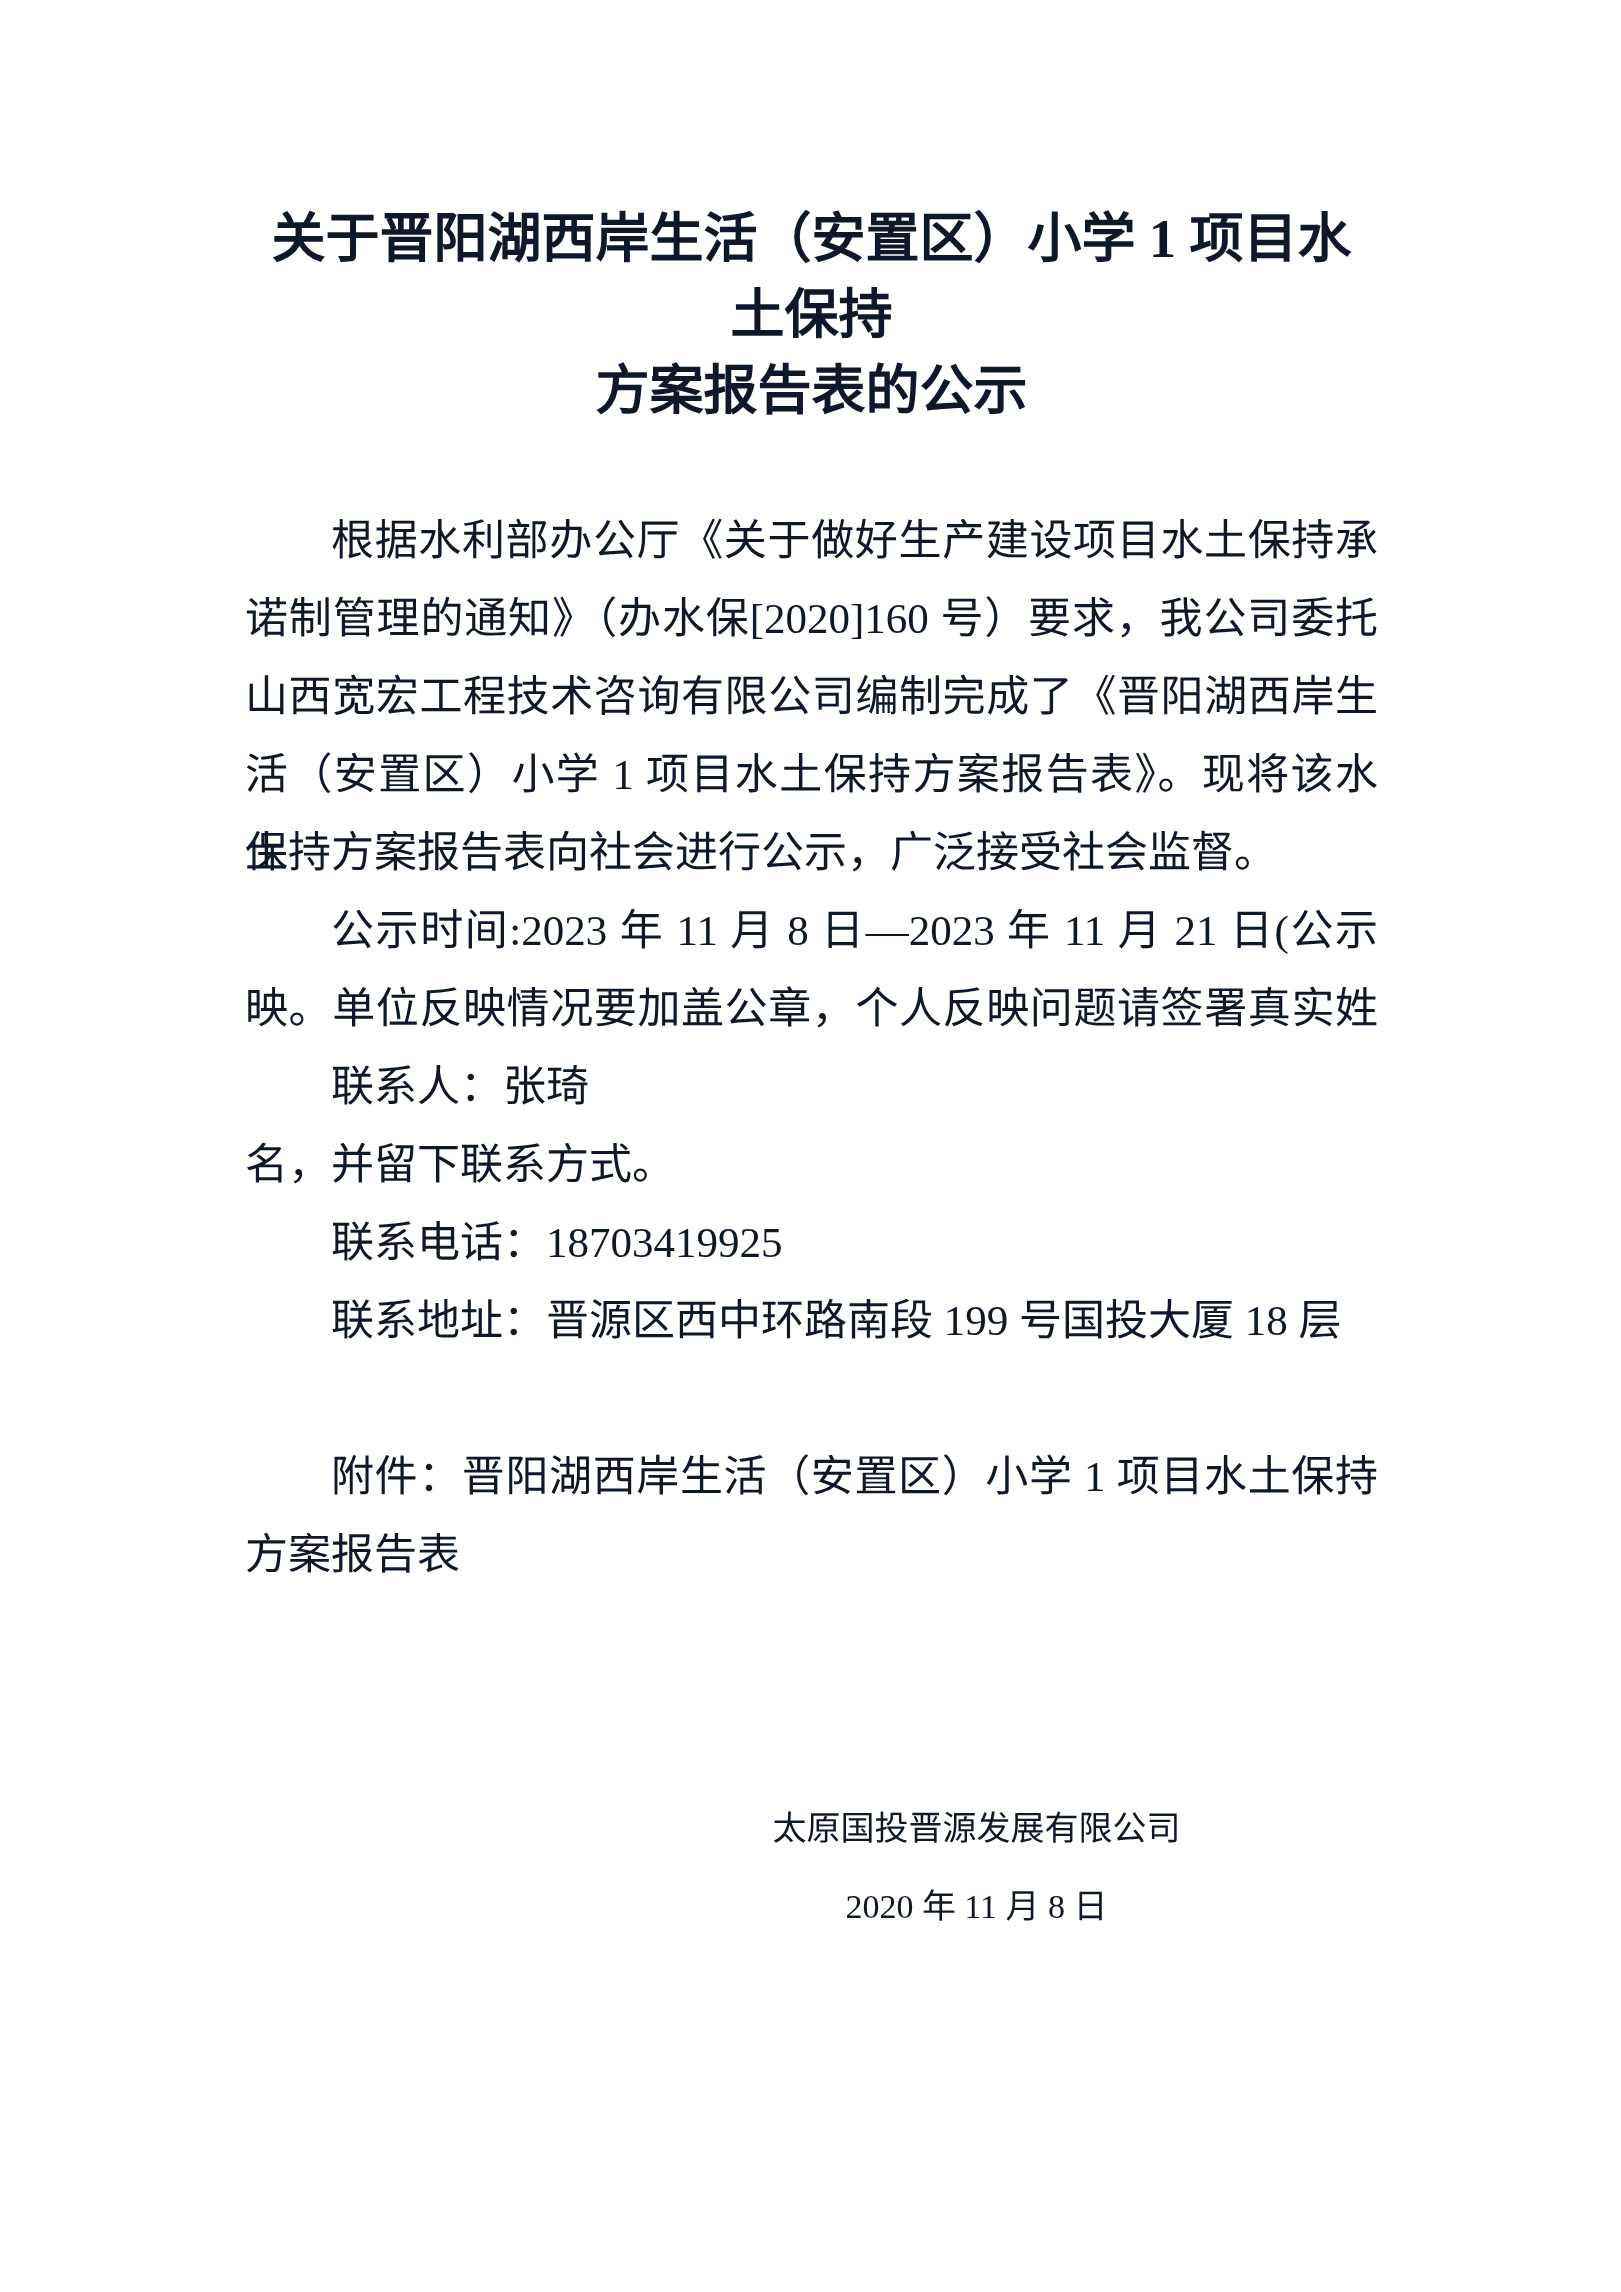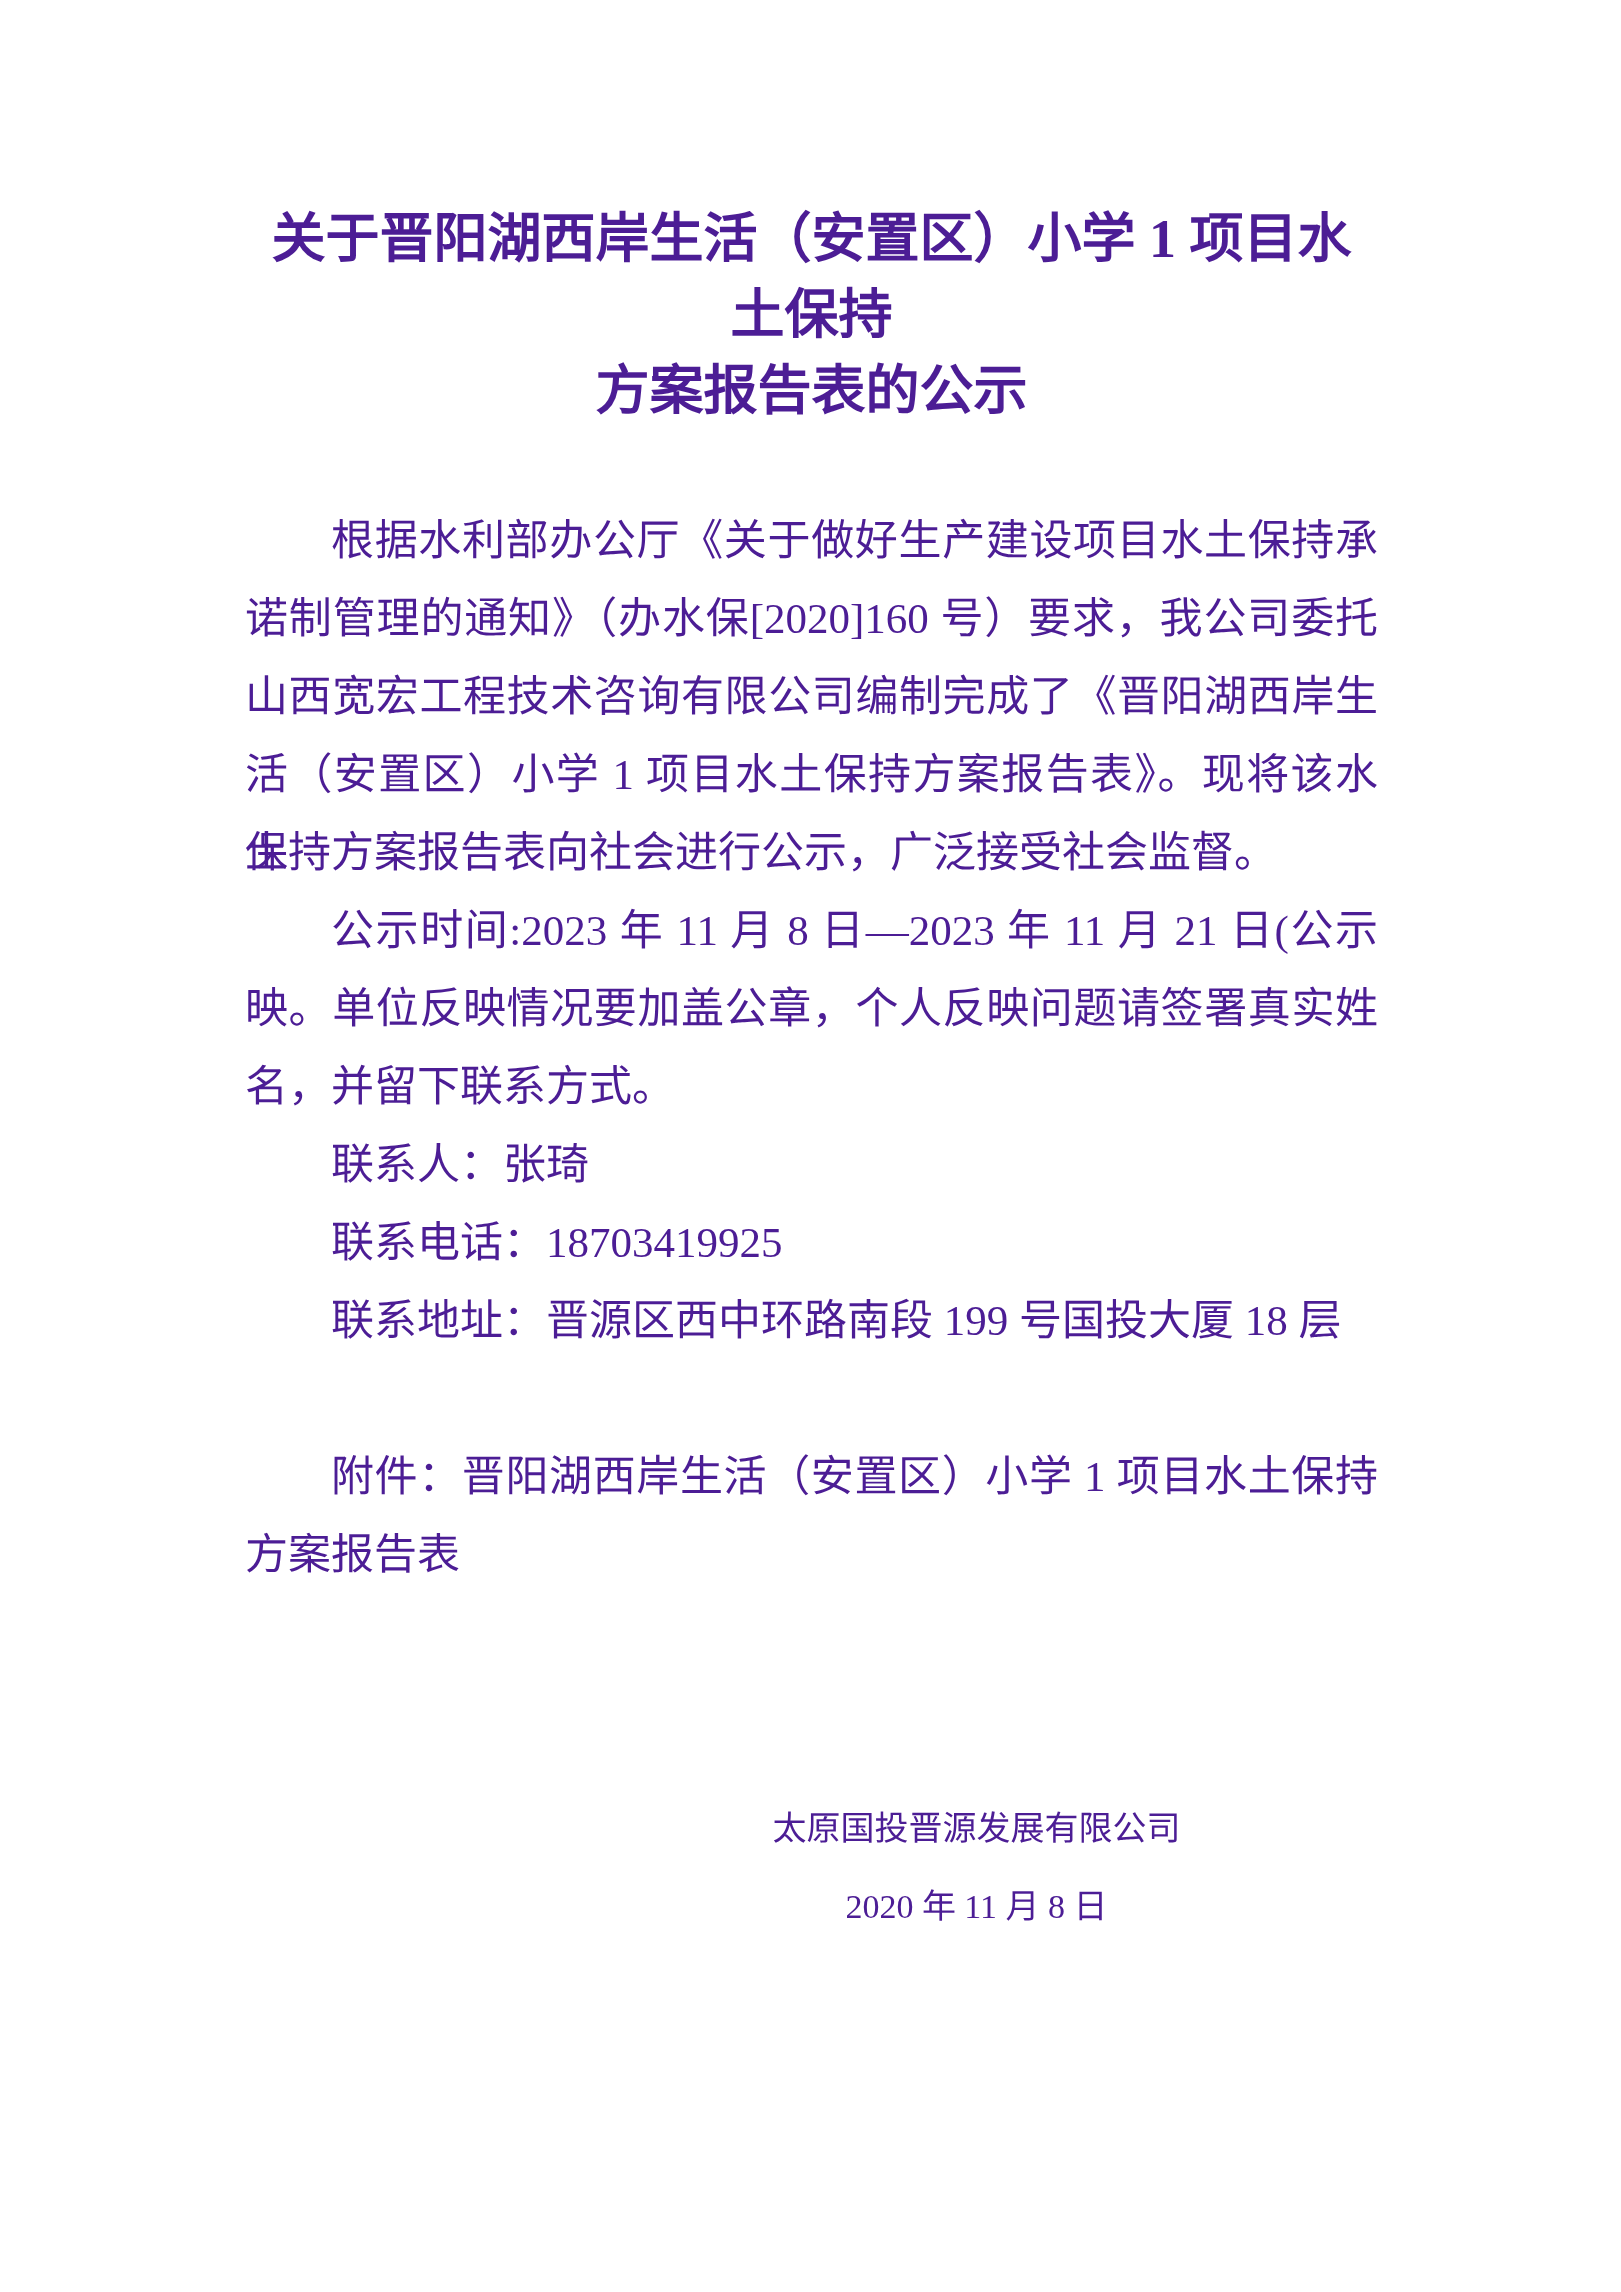--- a/index.html
+++ b/index.html
@@ -5,21 +5,21 @@
   html, body {
     margin: 0;
     padding: 0;
     background: #ffffff;
   }
   .page {
     position: relative;
     width: 1621px;
     height: 2293px;
     background: #ffffff;
-    color: #4c1d95;
+    color: #0f172a;
     font-family: "Liberation Serif", "DejaVu Serif", serif;
     overflow: hidden;
   }
   .content {
     position: absolute;
     left: 245px;
     top: 0;
     width: 1133px;
   }
   .doc-title {
@@ -74,22 +74,22 @@
     </div>
 
     <div class="doc-body">
       <div class="line fill indent">根据水利部办公厅《关于做好生产建设项目水土保持承</div>
       <div class="line fill">诺制管理的通知》（办水保[2020]160 号）要求，我公司委托</div>
       <div class="line fill">山西宽宏工程技术咨询有限公司编制完成了《晋阳湖西岸生</div>
       <div class="line fill">活（安置区）小学 1 项目水土保持方案报告表》。现将该水土</div>
       <div class="line">保持方案报告表向社会进行公示，广泛接受社会监督。</div>
       <div class="line fill indent">公示时间:2023 年 11 月 8 日—2023 年 11 月 21 日(公示</div>
       <div class="line fill">映。单位反映情况要加盖公章，个人反映问题请签署真实姓</div>
+      <div class="line indent">联系人：张琦</div>
       <div class="line">名，并留下联系方式。</div>
-      <div class="line indent">联系人：张琦</div>
       <div class="line indent">联系电话：18703419925</div>
       <div class="line indent">联系地址：晋源区西中环路南段 199 号国投大厦 18 层</div>
       <div class="line fill indent gap-above">附件：晋阳湖西岸生活（安置区）小学 1 项目水土保持</div>
       <div class="line">方案报告表</div>
     </div>
 
     <div class="closing">
       <div class="closing-inner">
         <div class="line">太原国投晋源发展有限公司</div>
         <div class="line">2020 年 11 月 8 日</div>

